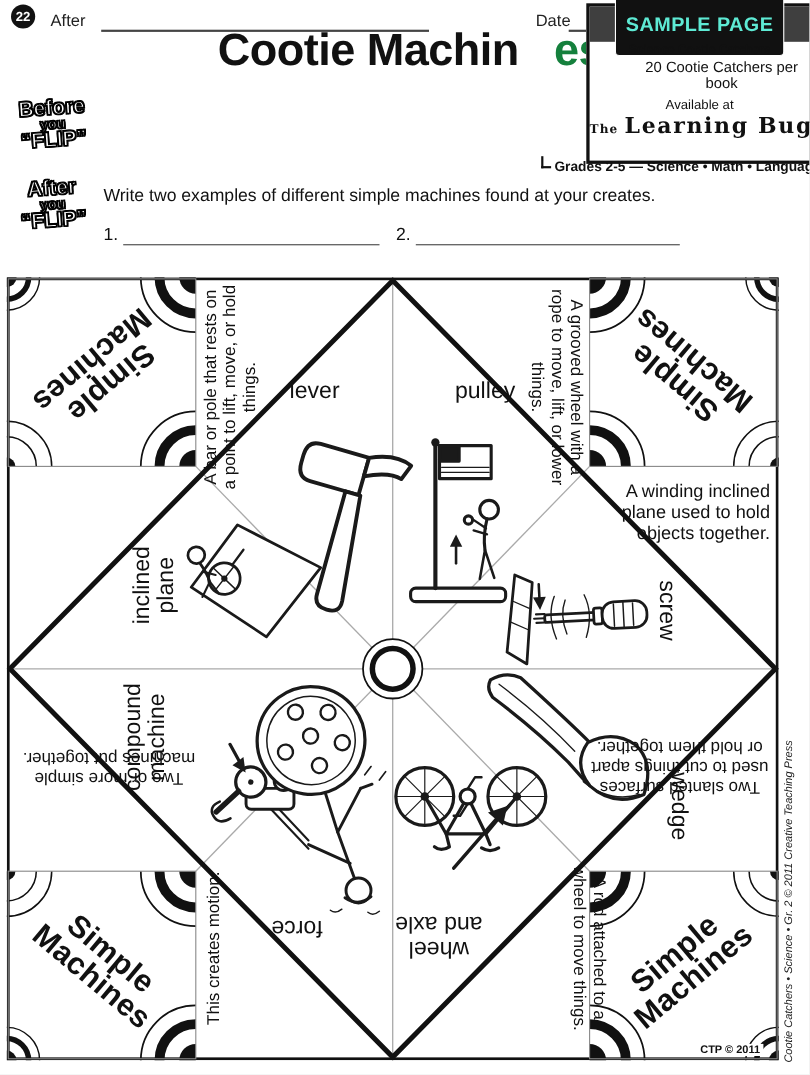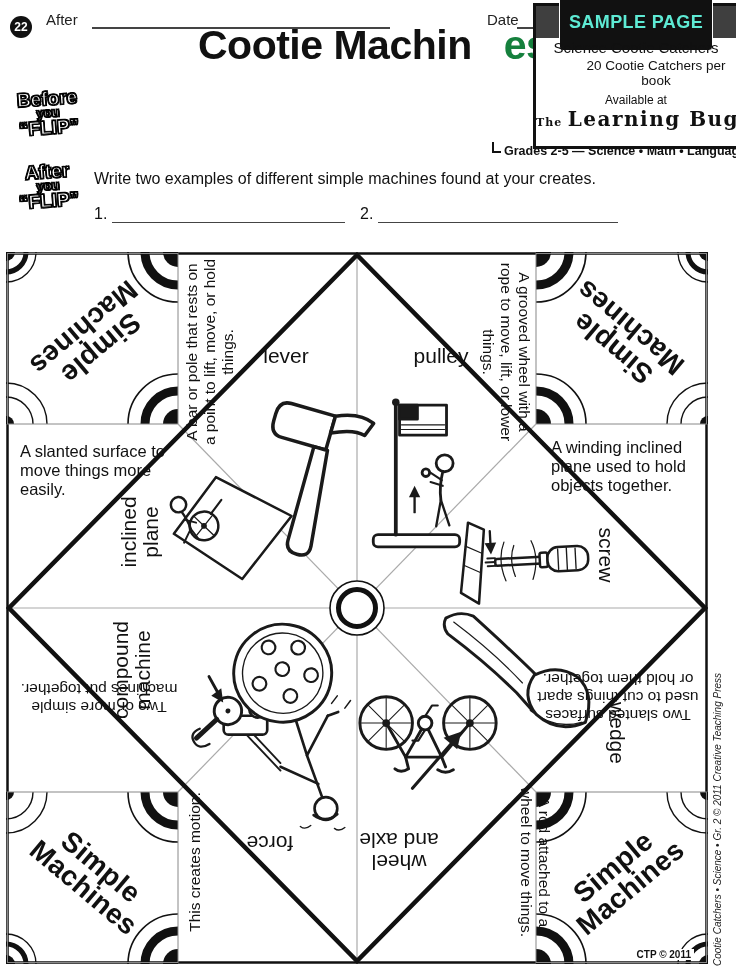--- a/index.html
+++ b/index.html
@@ -1,32 +1,32 @@
 <!DOCTYPE html>
 <html><head>
 <meta charset="utf-8">
 <style>
   html,body{margin:0;padding:0;background:#e8e8e8;}
   .page{position:relative;width:736px;height:977px;background:#fff;color:#111;
         font-family:"Liberation Sans",sans-serif;overflow:hidden;margin:0 auto;}
   .abs{position:absolute;}
   
-  .badge{left:10px;top:16px;width:22px;height:22px;border-radius:50%;background:#111;color:#fff;
+  .badge{left:10px;top:4px;width:22px;height:22px;border-radius:50%;background:#111;color:#fff;
          font-size:12px;font-weight:bold;display:flex;align-items:center;justify-content:center;}
   .lbl{font-size:15px;color:#222;}
   .wline{border-bottom:2px solid #444;height:1px;}
   .title{font-size:41px;font-weight:bold;letter-spacing:-0.5px;white-space:nowrap;z-index:1;}
   .title .ghost{color:#15803d;margin-left:32px;}
   
   .sbox{left:533px;top:3px;width:200px;height:140px;border:3.5px solid #111;background:#fff;z-index:5;}
   .sband{height:32px;background:#3f3f3f;display:flex;align-items:center;justify-content:center;}
   .spill{background:#111;border:1.5px solid #fff;border-radius:4px;color:#5eead4;font-weight:bold;
          font-size:18px;letter-spacing:0.4px;padding:16px 9px;line-height:24px;white-space:nowrap;}
   .sline1{font-weight:bold;font-size:14.5px;text-align:center;margin-top:5px;}
-  .sline2{font-weight:normal;font-size:15px;text-align:center;margin-top:1px;}
+  .sline2{font-weight:bold;font-size:11px;text-align:center;margin-top:1px;}
   .sline3{font-size:13.5px;text-align:center;margin-top:2px;margin-left:40px;}
   .savail{font-weight:normal;font-size:12px;text-align:center;margin-top:5px;}
   .slogo{text-align:center;font-family:"DejaVu Serif",serif;font-weight:bold;white-space:nowrap;margin-top:0px;}
   .slogo .the{font-size:11px;letter-spacing:1px;}
   .slogo .name{font-size:20px;letter-spacing:1.5px;}
   .gradesrow{left:492px;top:142px;width:244px;display:flex;align-items:center;z-index:6;}
   .bracket{flex:none;width:7px;height:9px;border-bottom:2px solid #111;margin-bottom:6px;}
   .bracket.l{border-left:2px solid #111;}
   .gradestxt{font-weight:bold;font-size:12.5px;white-space:nowrap;padding:0 3px;}
   
@@ -192,22 +192,21 @@
     </div>
     <div class="abs cornertext" style="left:530px;top:540px;">
       <div class="rot" style="transform:rotate(-40deg);">
         <div>Simple</div>
         <div>Machines</div>
       </div>
     </div>
 
     <div class="abs desc" style="left:121px;top:61px;width:190px;height:78px;text-align:center;transform:rotate(-90deg);">A bar or pole that rests on a point to lift, move, or hold things.</div>
     <div class="abs desc" style="left:394px;top:60px;width:185px;height:80px;text-align:center;transform:rotate(90deg);">A grooved wheel with a rope to move, lift, or lower things.</div>
-    <div class="abs desc" style="left:14px;top:190px;width:168px;font-size:16.5px;">A slanted surface to move things more easily.</div>
-    <div class="abs desc" style="left:545px;top:186px;width:168px;font-size:16.5px;text-align:left;">A winding inclined plane used to hold objects together.</div>
+    <div class="abs desc" style="left:526px;top:186px;width:168px;font-size:16.5px;text-align:right;">A winding inclined plane used to hold objects together.</div>
     <div class="abs desc" style="left:12px;top:428px;width:162px;text-align:center;transform:rotate(180deg);">Two or more simple machines put together.</div>
     <div class="abs desc" style="left:524px;top:418px;width:176px;text-align:center;transform:rotate(180deg);">Two slanted surfaces used to cut things apart or hold them together.</div>
     <div class="abs desc" style="left:106px;top:599px;width:170px;height:22px;text-align:center;transform:rotate(-90deg);">This creates motion.</div>
     <div class="abs desc" style="left:441px;top:579px;width:150px;height:62px;text-align:center;transform:rotate(90deg);">A rod attached to a wheel to move things.</div>
 
     <div class="abs seclabel" style="left:230px;top:93px;width:100px;">lever</div>
     <div class="abs seclabel" style="left:385px;top:93px;width:100px;">pulley</div>
     <div class="abs seclabel" style="left:91px;top:251px;width:100px;height:58px;transform:rotate(-90deg);">inclined plane</div>
     <div class="abs seclabel" style="left:560px;top:292px;width:80px;transform:rotate(90deg);">screw</div>
     <div class="abs seclabel" style="left:68px;top:389px;width:130px;height:58px;transform:rotate(-90deg);">compound machine</div>

